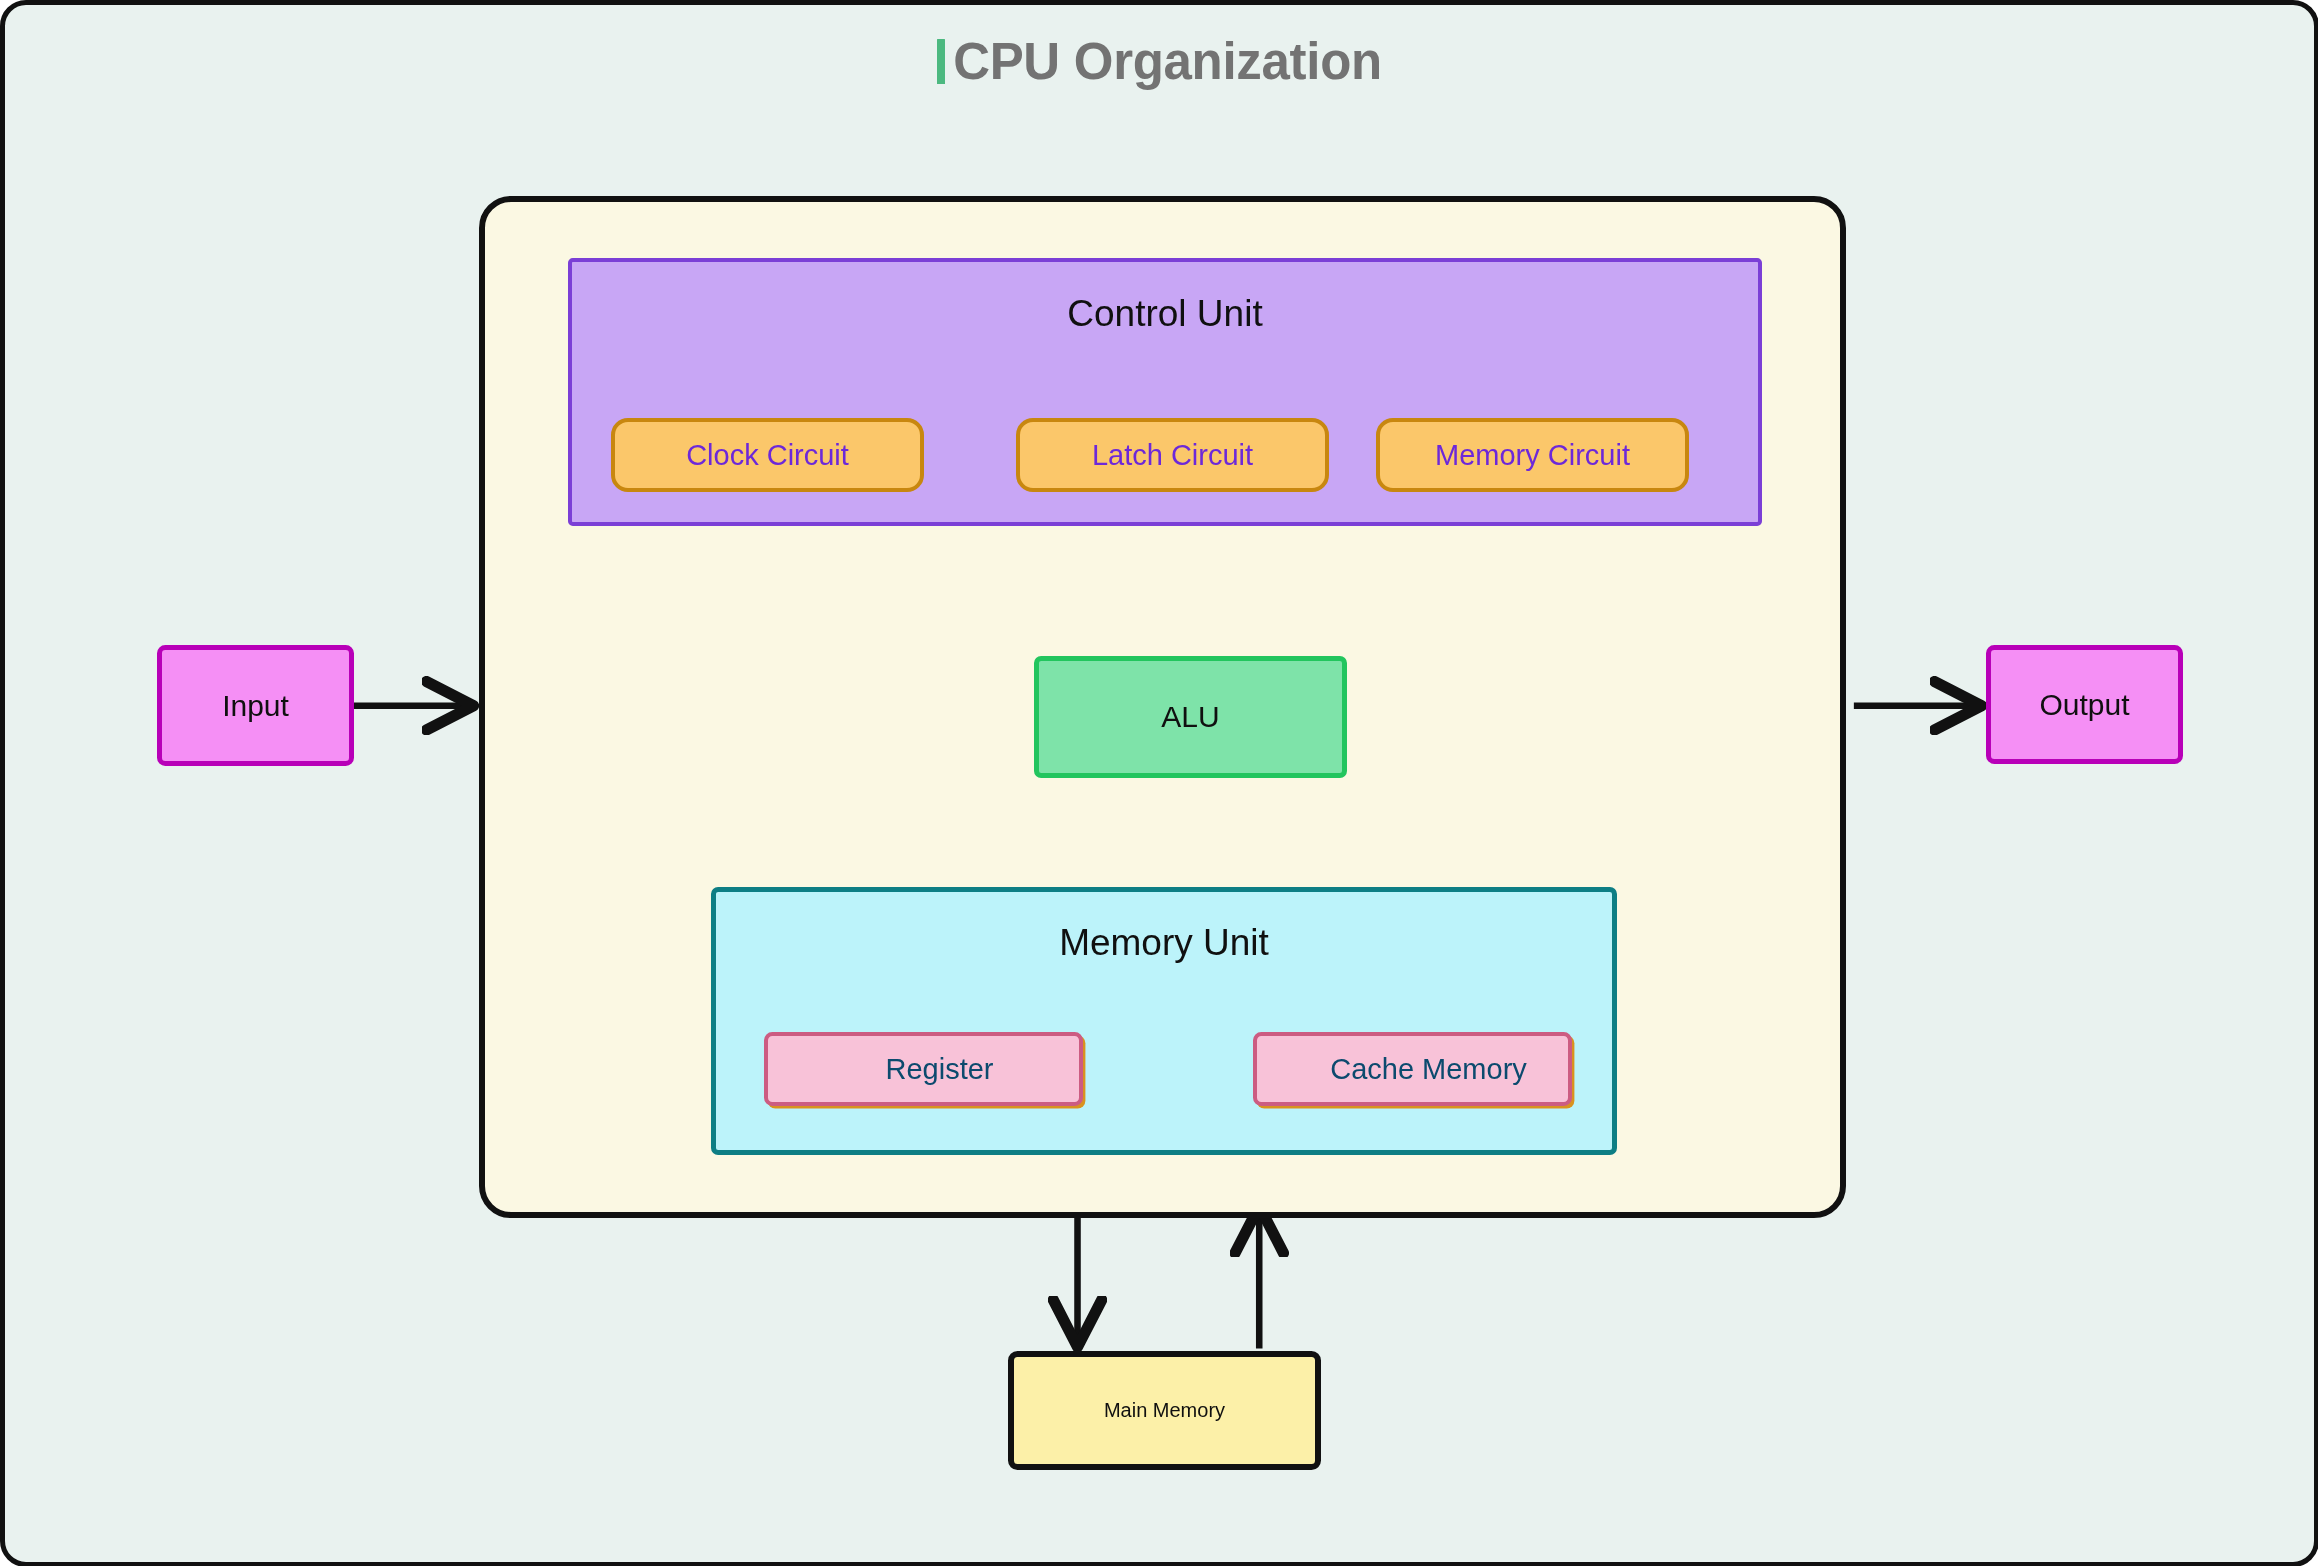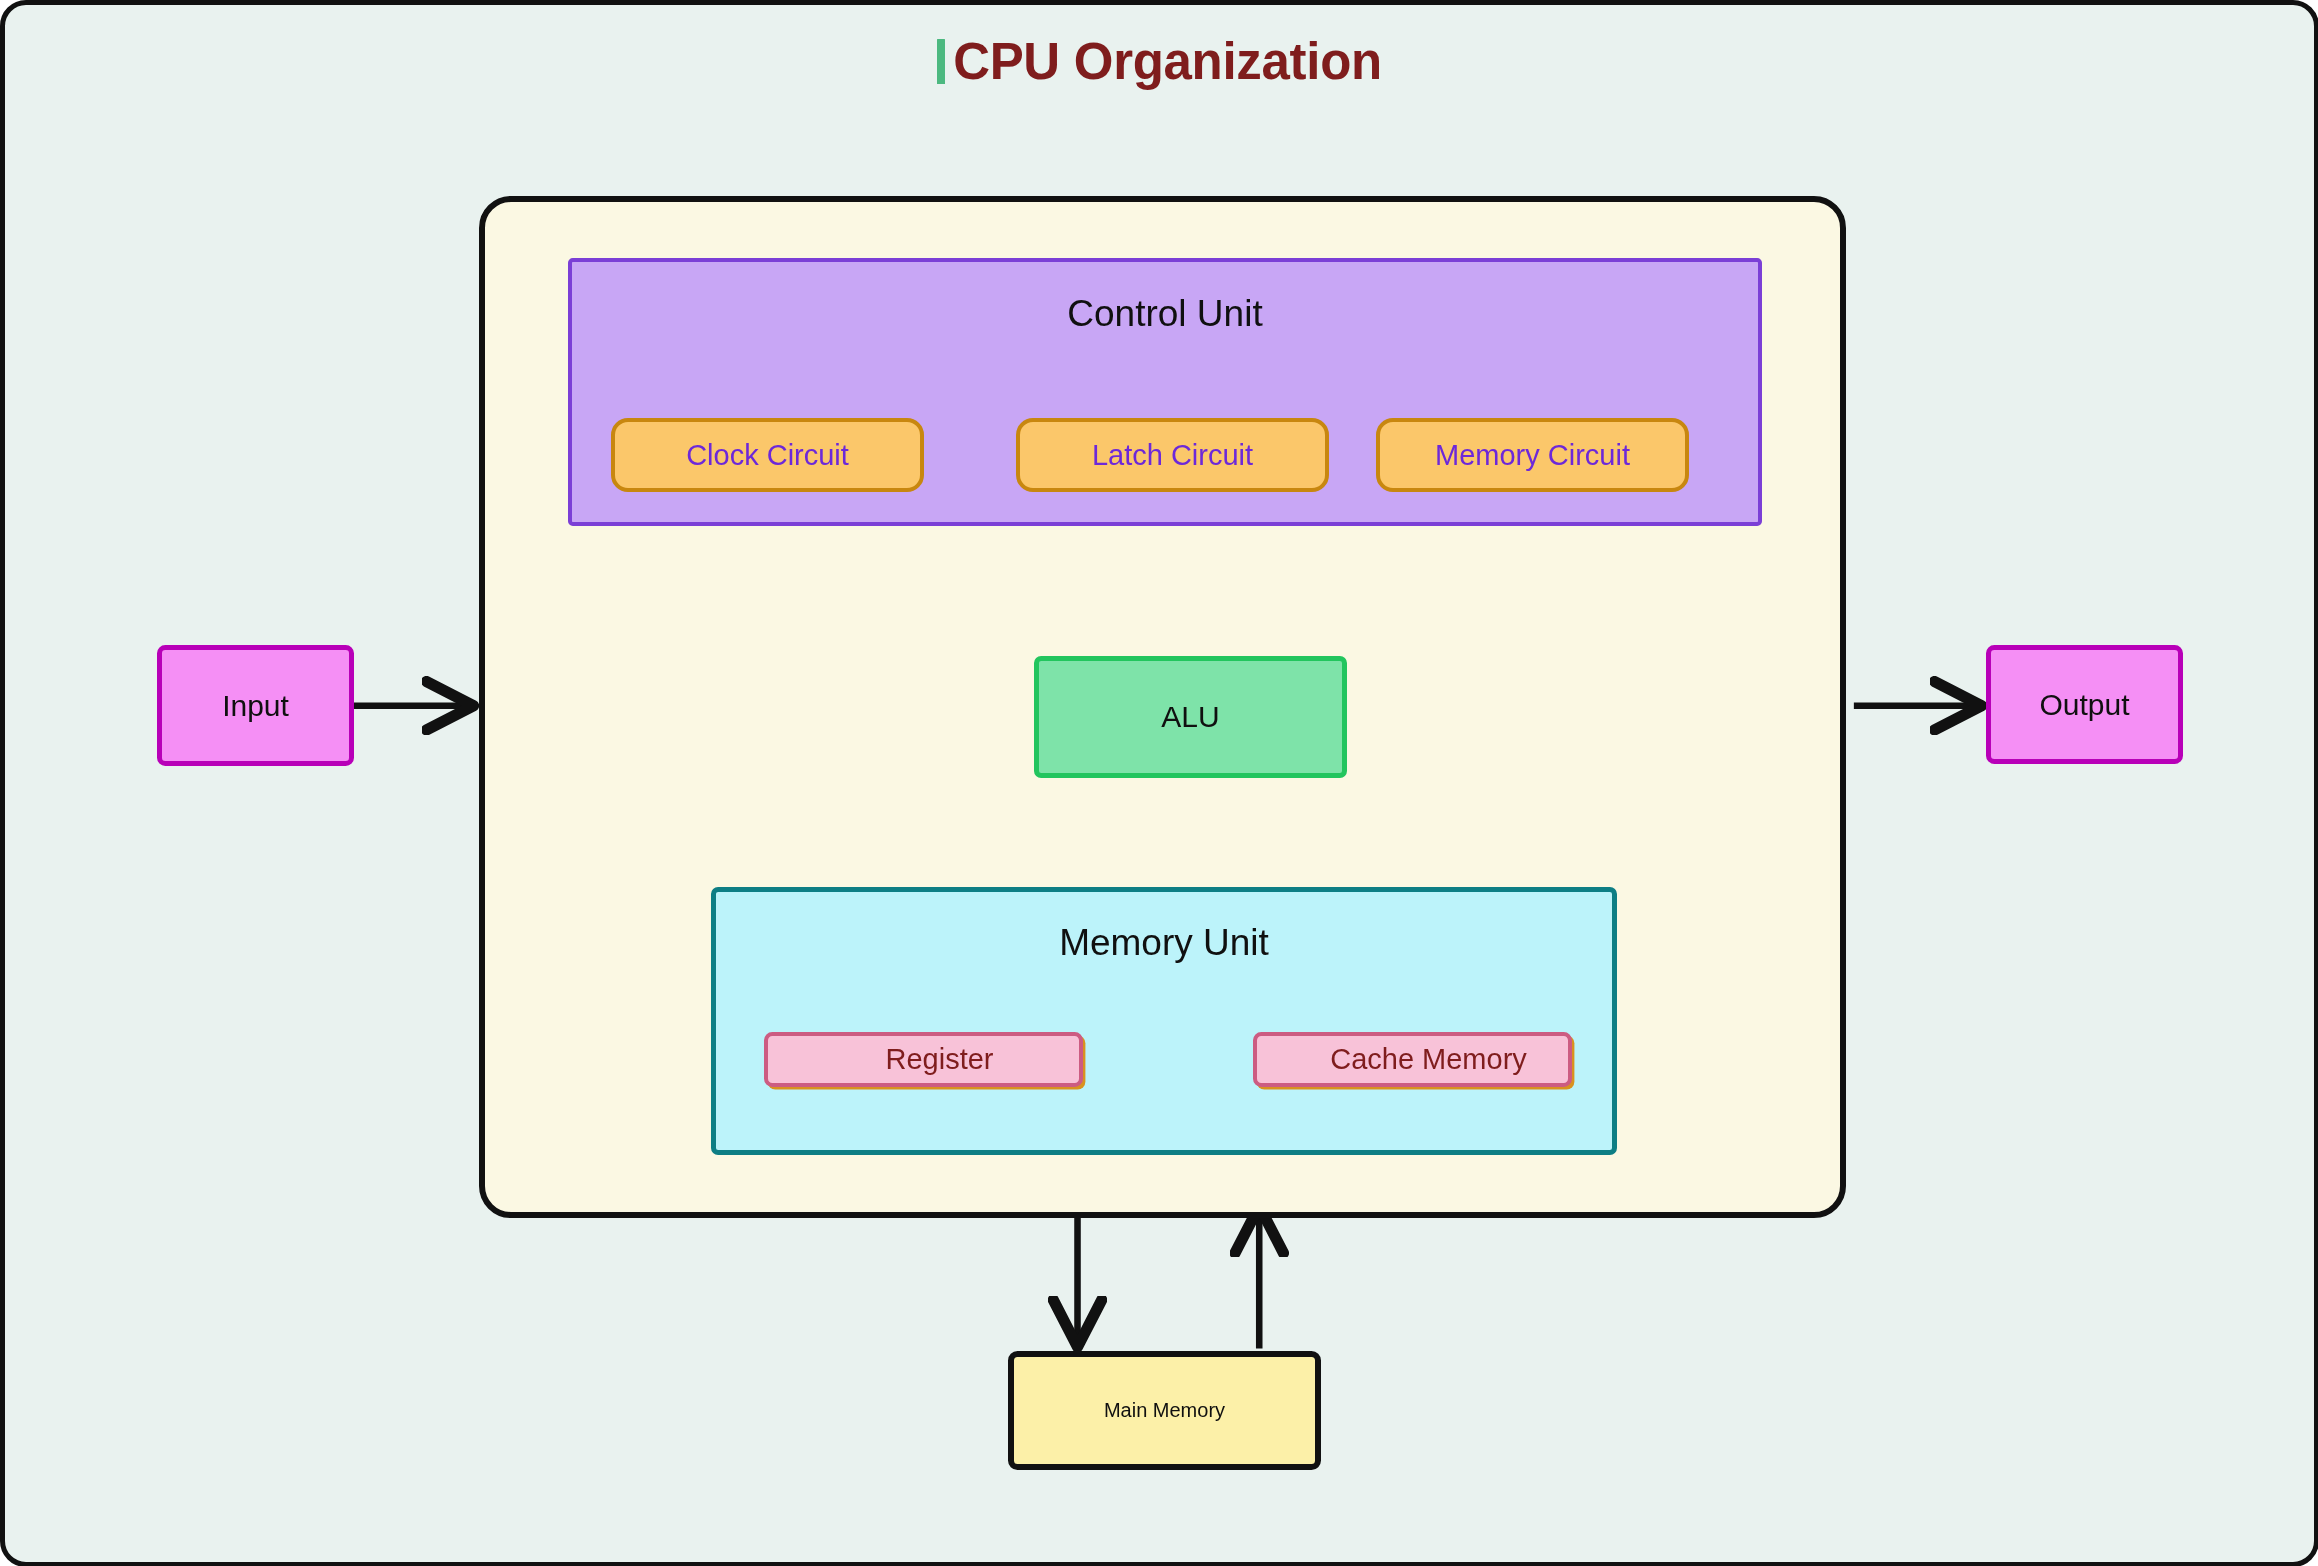--- a/index.html
+++ b/index.html
@@ -33,21 +33,21 @@
   .title-accent {
     width: 7.7px;
     height: 45px;
     background: #4CB980;
     border-radius: 0.6px;
     flex: none;
   }
   .title-text {
     font-size: 51px;
     font-weight: bold;
-    color: #7f1d1d;
+    color: #737373;
     letter-spacing: -0.3px;
     line-height: 1;
     white-space: nowrap;
   }
 
   
   .node {
     position: absolute;
     box-sizing: border-box;
     display: flex;
@@ -135,30 +135,30 @@
     left: 0;
     top: 30px;
     width: 100%;
     text-align: center;
     font-size: 37px;
     color: #101010;
   }
   .mu-sub {
     position: absolute;
     top: 140px;
-    height: 55px;
+    height: 74px;
     background: #F8C2D8;
     border: 4.2px solid #CC5C82;
     border-radius: 8.3px;
     display: flex;
     align-items: center;
     justify-content: center;
     font-size: 29px;
     box-sizing: border-box;
-    color: #7f1d1d;
+    color: #0c4a6e;
     box-shadow: 3px 3px 0 -0.6px #D9921F;
     padding-left: 32px;
   }
   #register      { left: 48px;  width: 319px; }
   #cache-memory  { left: 517px; width: 319px; margin-left: 20px; }
 
   
   #input-node {
     left: 152px;
     top: 640px;

